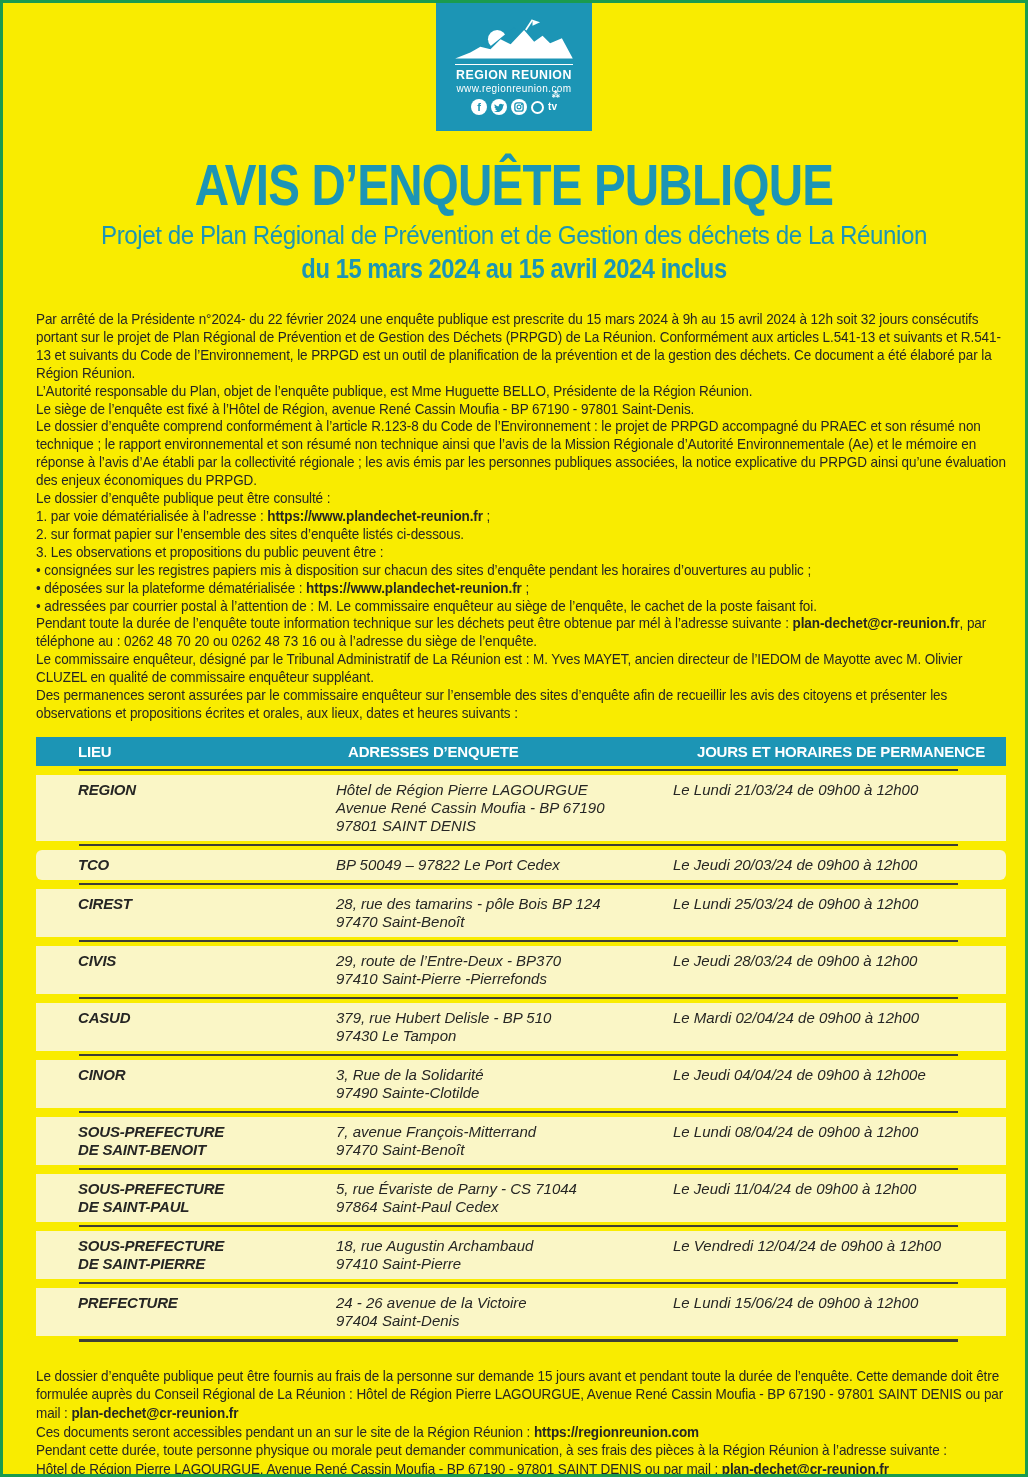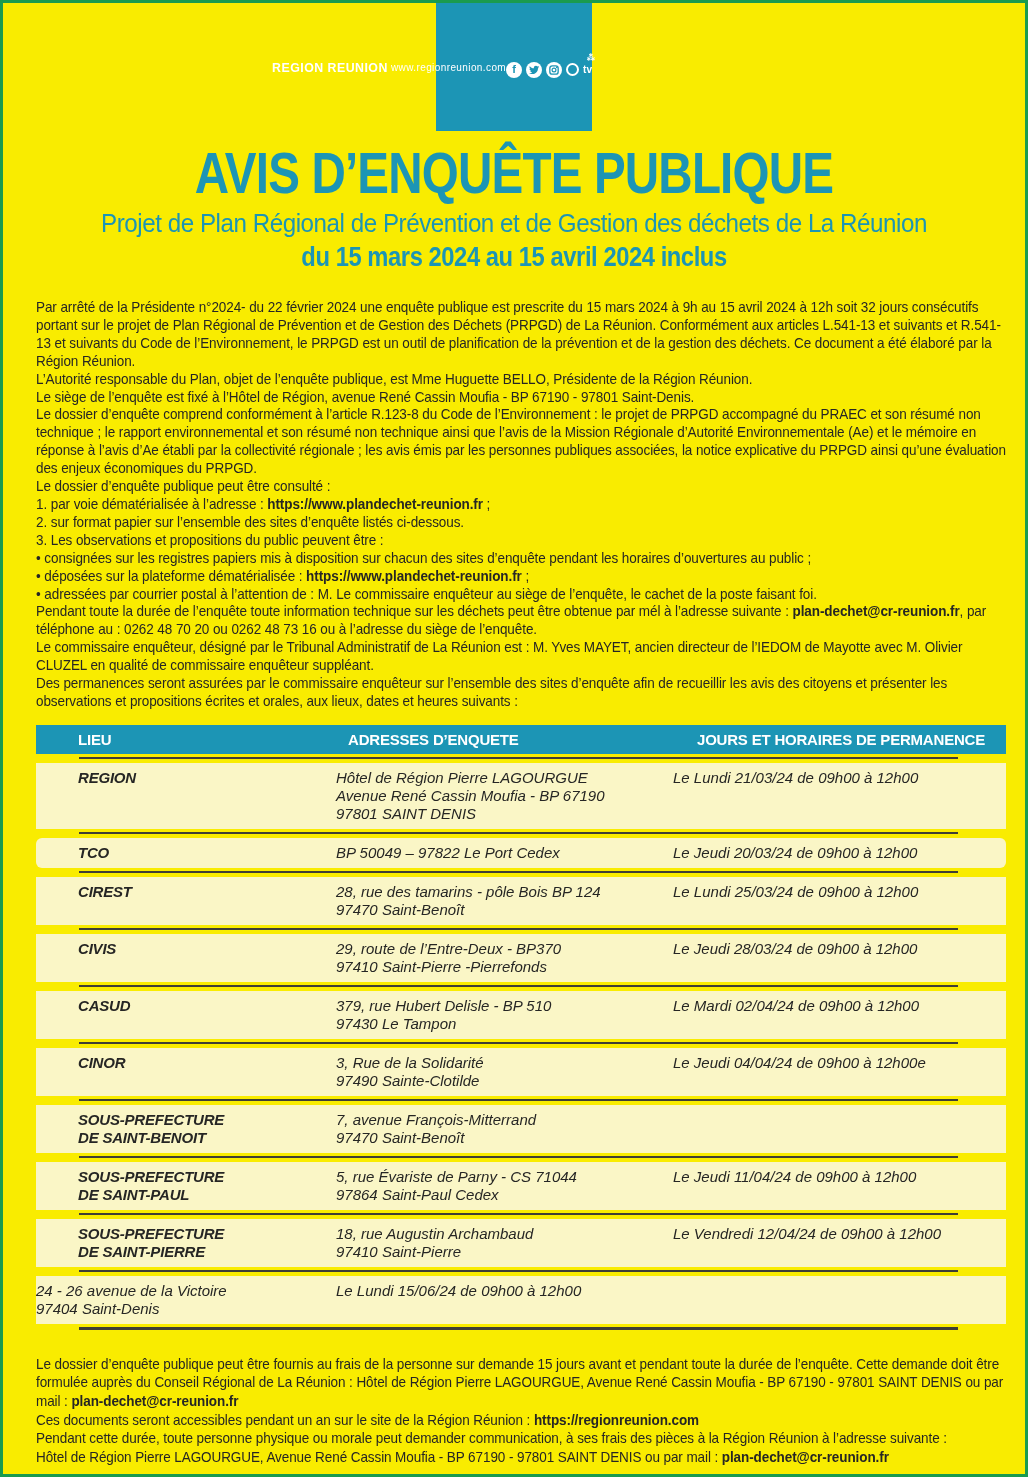--- a/index.html
+++ b/index.html
@@ -20,42 +20,42 @@
     border:3px solid var(--green);
     overflow:hidden;
     font-family:"Liberation Sans","DejaVu Sans",sans-serif;
     color:var(--ink);
   }
   
   .logo-block{
     width:156px;height:128px;
     margin:0 auto;
     background:var(--teal);
-    display:flex;flex-direction:row;align-items:center;justify-content:flex-end;
-    padding-bottom:0;
+    display:flex;flex-direction:column;align-items:center;justify-content:flex-end;
+    padding-bottom:16px;
   }
   .logo-mountain{display:block;margin-bottom:2px;}
   .logo-rule{width:118px;border-top:1.5px solid #fff;margin:1px 0 2px;}
   .logo-org{
     color:#fff;font-weight:bold;font-size:13px;letter-spacing:.5px;
     font-variant:small-caps;transform:scaleX(.95);white-space:nowrap;
   }
   .logo-site{color:#fff;font-size:10px;letter-spacing:.4px;margin-top:1px;white-space:nowrap;}
   .soc-row{display:flex;gap:4px;margin-top:5px;align-items:center;}
   .soc{
     width:16px;height:16px;border-radius:50%;
     background:#fff;color:var(--teal);
     display:flex;align-items:center;justify-content:center;
     font-size:11px;font-weight:bold;line-height:1;
   }
   .soc.outline{background:transparent;border:2px solid #fff;width:13px;height:13px;}
   .soc.tv{background:transparent;color:#fff;border-radius:0;font-size:10px;width:auto;position:relative;}
   .soc.tv .rays{position:absolute;top:-7px;right:-3px;font-size:8px;color:#fff;}
   
-  .headline{ text-align:center; margin-top:8px; color:var(--teal); }
+  .headline{ text-align:center; margin-top:20px; color:var(--teal); }
   .title{
     font-size:58px;font-weight:bold;letter-spacing:-1px;
     transform:scaleX(.82);transform-origin:50% 50%;white-space:nowrap;
   }
   .subtitle{
     font-size:26px;letter-spacing:-.5px;margin-top:2px;
     transform:scaleX(.93);transform-origin:50% 50%;white-space:nowrap;
   }
   .period{
     font-size:27px;font-weight:bold;letter-spacing:-.5px;margin-top:3px;
@@ -250,20 +250,23 @@
         <div class="t-sep"></div>
         <div class="t-grid t-row r-mid">
           <div class="cell c1 lieu">
             <div>SOUS-PREFECTURE</div>
             <div>DE SAINT-BENOIT</div>
           </div>
           <div class="cell addr">
             <div>7, avenue François-Mitterrand</div>
             <div>97470 Saint-Benoît</div>
           </div>
+          <div class="cell hor">
+            <div>Le Lundi 08/04/24 de 09h00 à 12h00</div>
+          </div>
         </div>
         <div class="t-sep"></div>
         <div class="t-grid t-row r-mid">
           <div class="cell c1 lieu">
             <div>SOUS-PREFECTURE</div>
             <div>DE SAINT-PAUL</div>
           </div>
           <div class="cell addr">
             <div>5, rue Évariste de Parny - CS 71044</div>
             <div>97864 Saint-Paul Cedex</div>
@@ -281,20 +284,23 @@
           <div class="cell addr">
             <div>18, rue Augustin Archambaud</div>
             <div>97410 Saint-Pierre</div>
           </div>
           <div class="cell hor">
             <div>Le Vendredi 12/04/24 de 09h00 à 12h00</div>
           </div>
         </div>
         <div class="t-sep"></div>
         <div class="t-grid t-row r-mid">
+          <div class="cell c1 lieu">
+            <div>PREFECTURE</div>
+          </div>
           <div class="cell addr">
             <div>24 - 26 avenue de la Victoire</div>
             <div>97404 Saint-Denis</div>
           </div>
           <div class="cell hor">
             <div>Le Lundi 15/06/24 de 09h00 à 12h00</div>
           </div>
         </div>
         <div class="t-sep thick"></div>
       </div>

